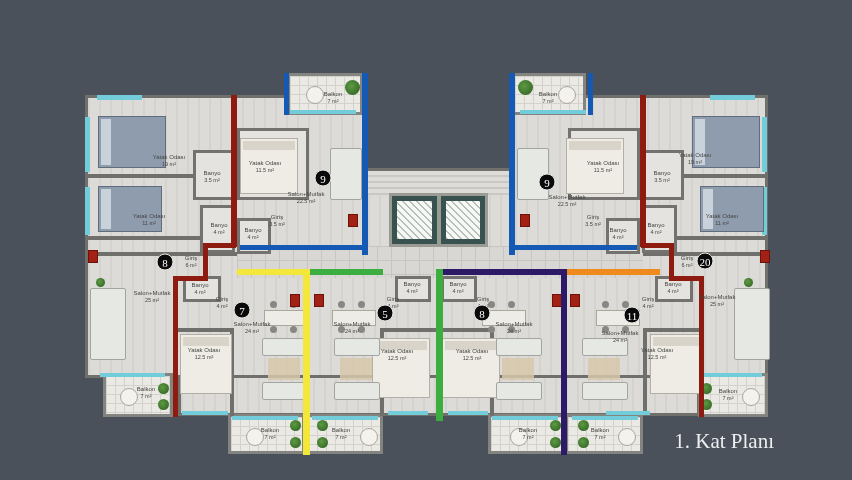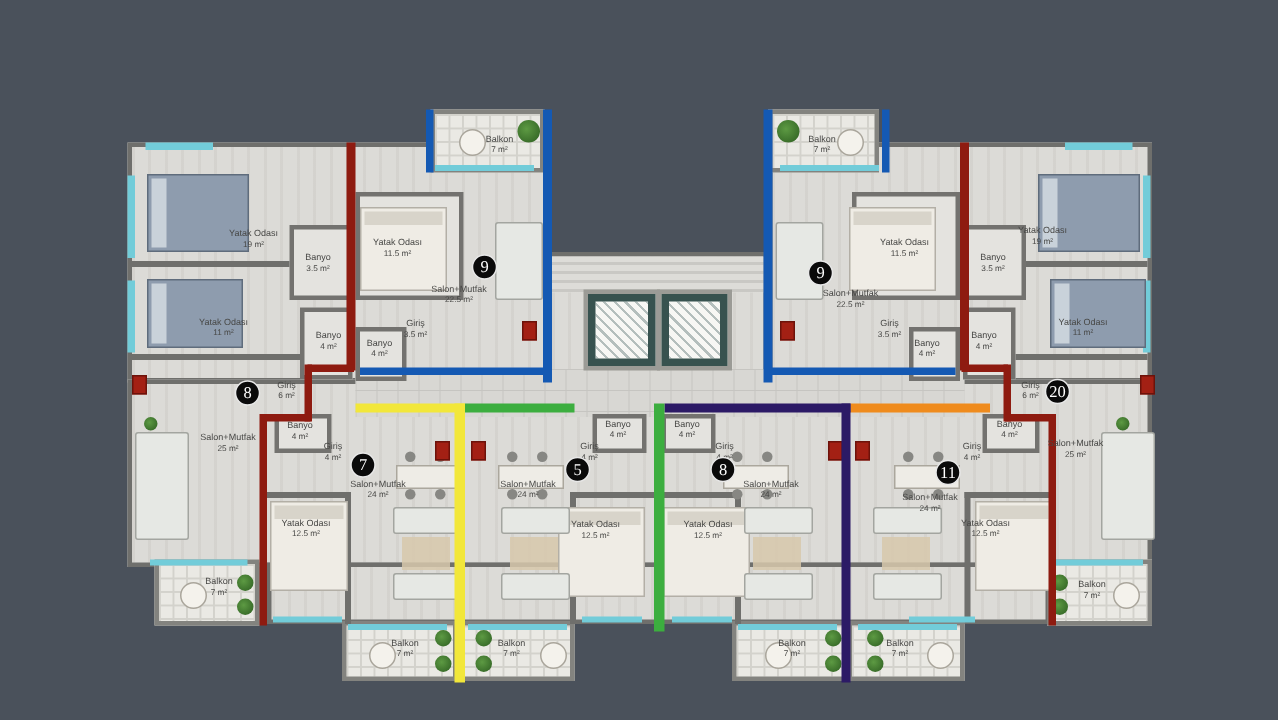--- a/index.html
+++ b/index.html
@@ -414,13 +414,14 @@
       </div>
       <div class="badge" style="left: 547px; top: 182px;">9</div>
       <div class="badge" style="left: 705px; top: 261px;">20</div>
       <div class="badge" style="left: 632px; top: 315px;">11</div>
       <div class="badge" style="left: 482px; top: 313px;">8</div>
       <div class="badge" style="left: 385px; top: 313px;">5</div>
       <div class="badge" style="left: 242px; top: 310px;">7</div>
       <div class="badge" style="left: 165px; top: 262px;">8</div>
       <div class="badge" style="left: 323px; top: 178px;">9</div>
     </div>
+  <div class="caption">1. Kat Planı</div>
 </div>
 
 </body></html>

